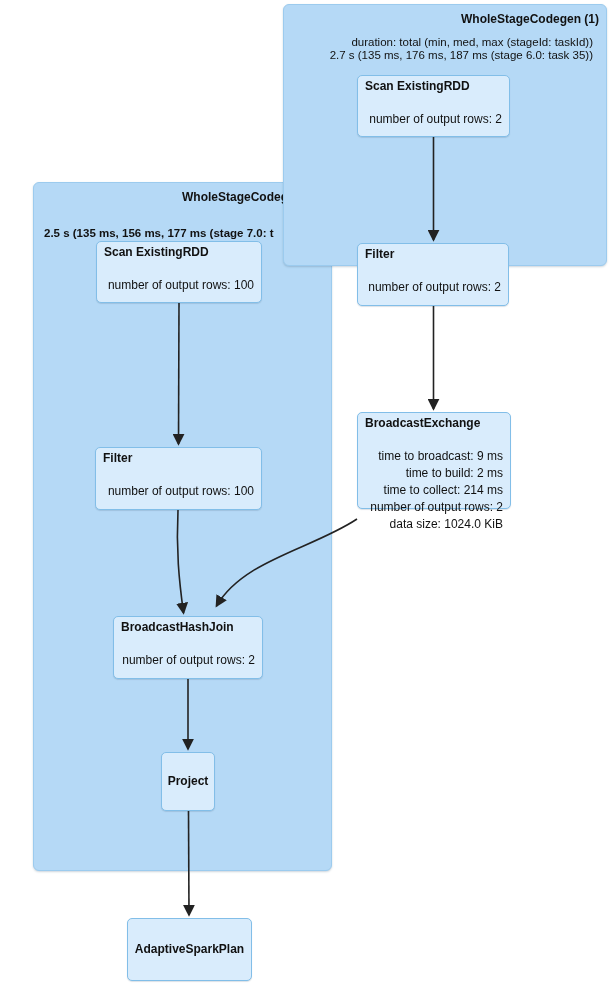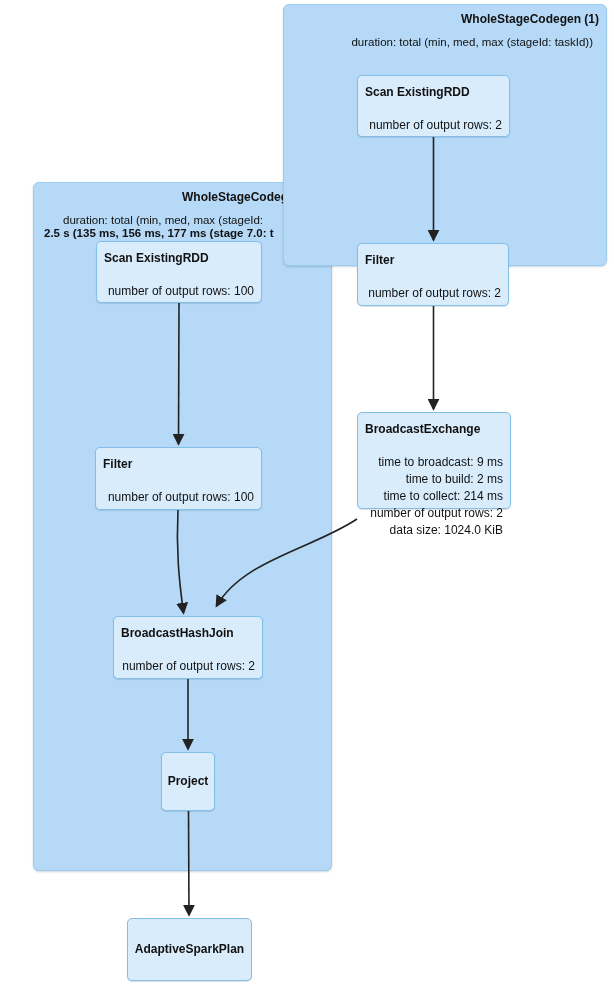--- a/index.html
+++ b/index.html
@@ -26,21 +26,21 @@
   
   .cluster-right .cluster-title{top:7px; right:7px; text-align:right;}
   .cluster-right .cluster-duration{top:31px; right:13px; text-align:right;}
   
   .cluster-left .cluster-title{top:7px; left:148px;}
   .cluster-left .dur1{top:31px; left:29px;}
   .cluster-left .dur2{top:44px; left:10px;font-weight:bold;}
 
   .node{position:absolute; background:var(--node-bg);
     border:1px solid var(--node-border); border-radius:5px; z-index:3;
-    padding:8px 7px; font-size:12px; box-shadow:0 1px 1px rgba(60,90,120,.18);}
+    padding:2px 7px; font-size:12px; box-shadow:0 1px 1px rgba(60,90,120,.18);}
   .node-name{font-weight:bold; line-height:17px; white-space:nowrap;}
   .node-gap{height:16px;}
   .node-metric{line-height:17px; white-space:nowrap;text-align:right;}
   .node-center{display:flex; align-items:center; justify-content:center;
     padding:0; font-weight:bold;}
 
   #node-scan-right{left:357px; top:75px;  width:153px; height:62px;}
   #node-filter-right{left:357px; top:243px; width:152px; height:63px;}
   #node-broadcast-exchange{left:357px; top:412px; width:154px; height:97px;}
   #node-scan-left{left:96px;  top:241px; width:166px; height:62px;}
@@ -54,28 +54,28 @@
   svg.edges path.edge{fill:none; stroke:var(--edge-color); stroke-width:1.6px;}
   .arrowhead{fill:var(--edge-color);}
 </style>
 </head>
 <body>
 
 <div class="canvas">
 
   <div class="cluster cluster-left">
     <div class="cluster-title">WholeStageCodeg</div>
-    <div class="cluster-duration dur1">duration: total (min, med, max (stageId:</div>
     <div class="cluster-duration dur2">2.5 s (135 ms, 156 ms, 177 ms (stage 7.0: t</div>
   </div>
 
   <div class="cluster cluster-right">
     <div class="cluster-title">WholeStageCodegen (1)</div>
     <div class="cluster-duration">
       <div>duration: total (min, med, max (stageId: taskId))</div>
+      <div>2.7 s (135 ms, 176 ms, 187 ms (stage 6.0: task 35))</div>
     </div>
   </div>
 
   <div class="node" id="node-scan-right">
     <div class="node-name">Scan ExistingRDD</div>
     <div class="node-gap"></div>
     <div class="node-metric">number of output rows: 2</div>
   </div>
 
   <div class="node" id="node-filter-right">

